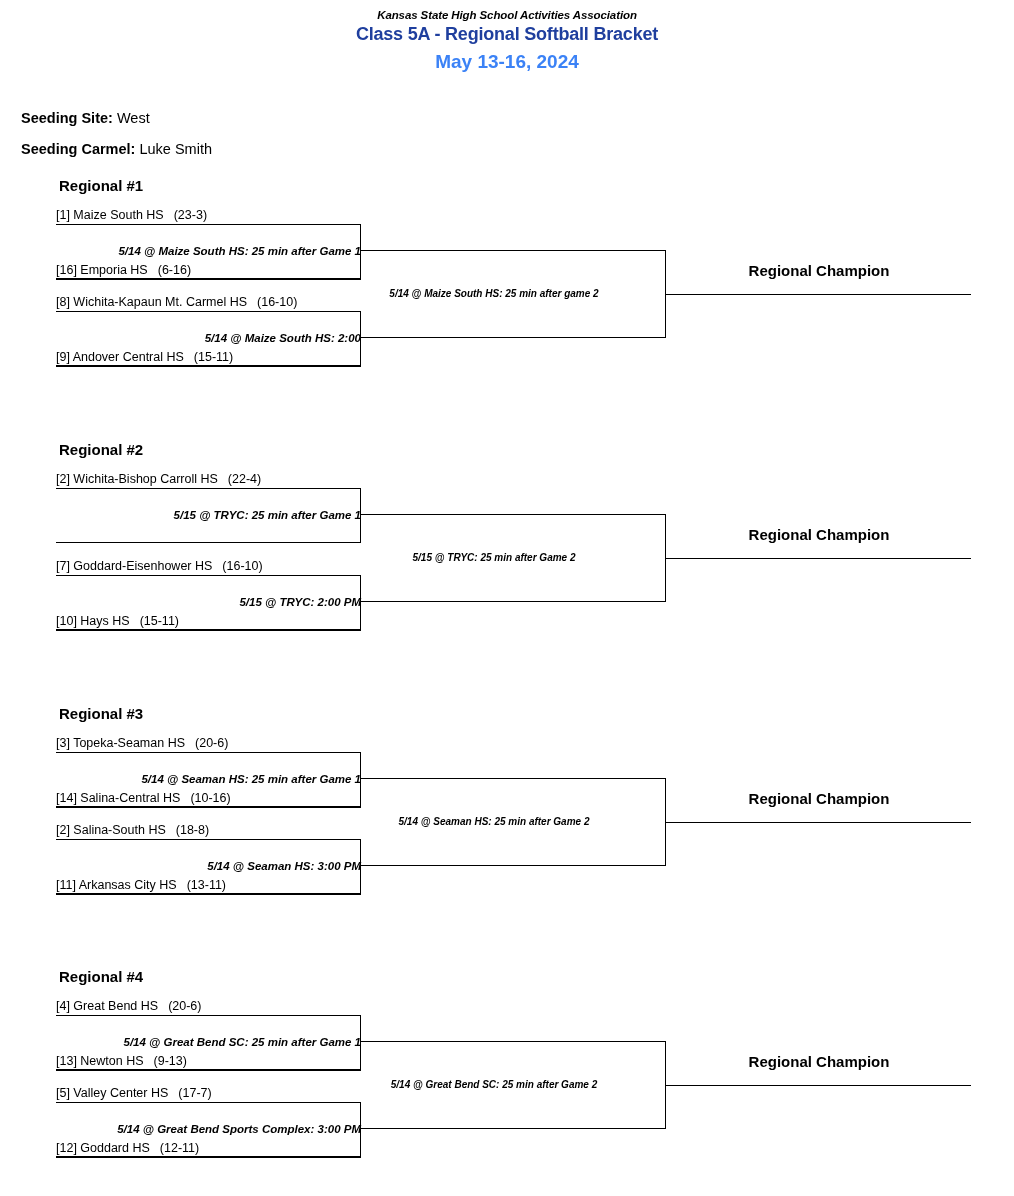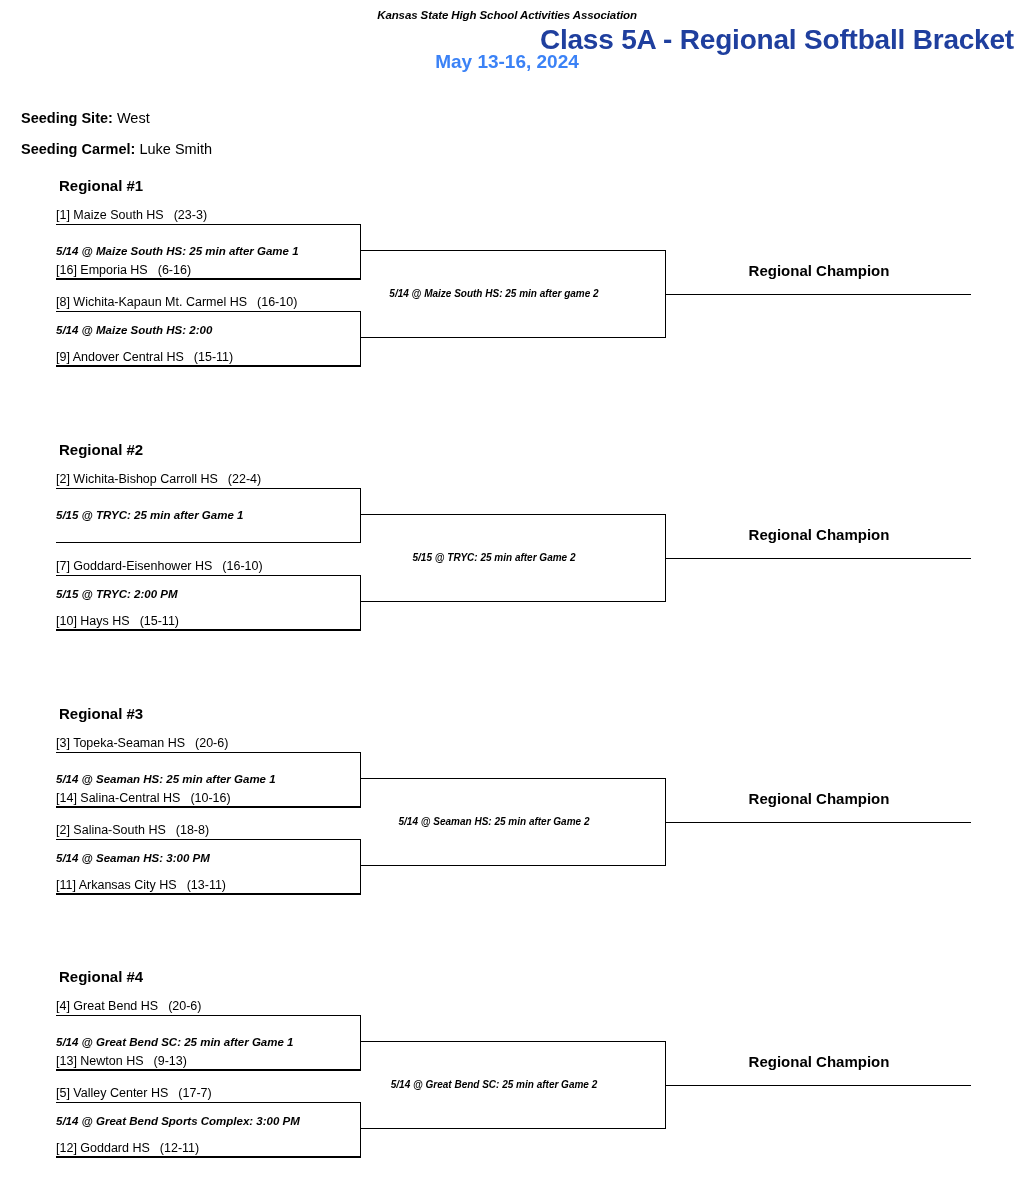--- a/index.html
+++ b/index.html
@@ -27,22 +27,22 @@
     font-weight: bold;
     font-style: italic;
     letter-spacing: -0.1px;
     color: #000;
   }
   .title-main {
     position: absolute;
     top: 24px;
     left: 0;
     width: 1014px;
-    text-align: right;
-    font-size: 28px;
+    text-align: center;
+    font-size: 18px;
     font-weight: bold;
     color: #1F3F9E;
     letter-spacing: -0.2px;
   }
   .title-dates {
     position: absolute;
     top: 51px;
     left: 0;
     width: 1014px;
     text-align: center;
@@ -109,28 +109,28 @@
     border-left: none;
     box-sizing: border-box;
   }
   .r1box-top    { top: 48px; }
   .r1box-bottom { top: 135px; }
 
   .r1label {
     position: absolute;
     left: 56px;
     width: 305px;
-    text-align: left;
+    text-align: right;
     font-size: 11.5px;
     font-weight: bold;
     font-style: italic;
     white-space: nowrap;
   }
   .r1label-top    { top: 69px; }
-  .r1label-bottom { top: 148px; }
+  .r1label-bottom { top: 156px; }
 
   
   .conn {
     position: absolute;
     left: 361px;
     width: 32px;
     height: 0;
     border-top: 1.6px solid #000;
   }
   .conn-top    { top: 74px; }

